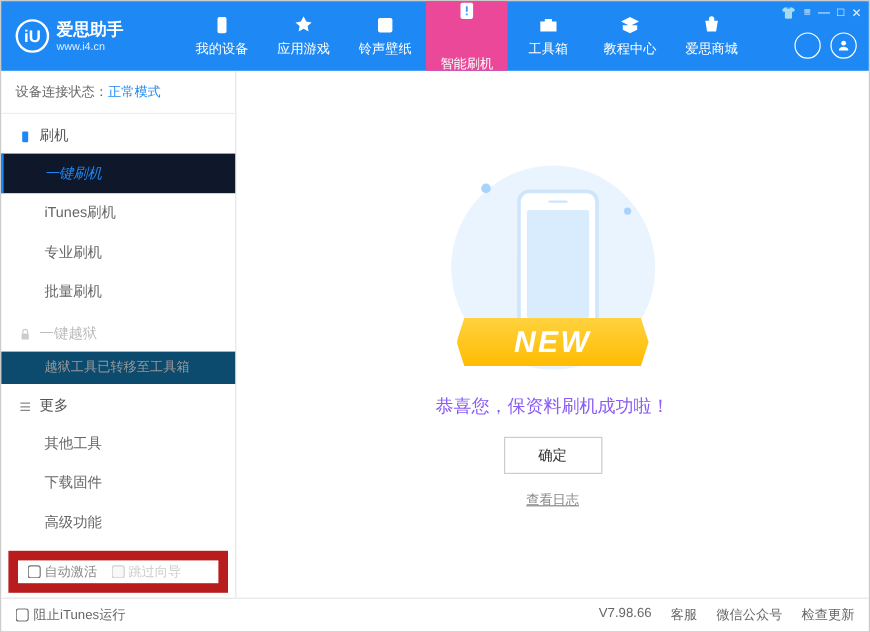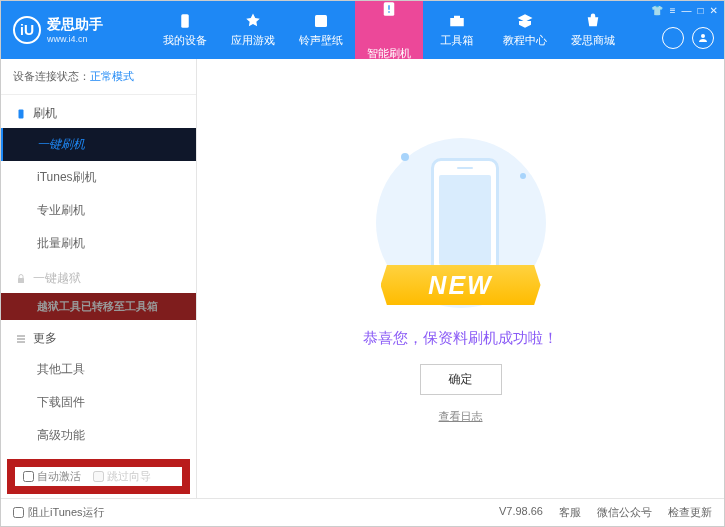--- a/index.html
+++ b/index.html
@@ -21,21 +21,21 @@
 .circle-btn { width: 22px; height: 22px; border: 1.5px solid #fff; border-radius: 50%; display: flex; align-items: center; justify-content: center; cursor: pointer; }
 .circle-btn svg { fill: #fff; width: 12px; height: 12px; }
 .body { flex: 1; display: flex; overflow: hidden; }
 .sidebar { width: 196px; border-right: 1px solid #e5e5e5; display: flex; flex-direction: column; font-size: 12px; }
 .status-bar { padding: 10px 12px; color: #666; font-size: 11px; border-bottom: 1px solid #eee; }
 .status-val { color: #1e88f5; }
 .side-group { padding: 10px 14px 6px; color: #555; display: flex; align-items: center; gap: 6px; }
 .side-group.locked { color: #bbb; }
 .side-item { padding: 8px 14px 8px 36px; color: #666; cursor: pointer; }
 .side-item.active { background: #0f172a; color: #1e88f5; border-left: 2px solid #1e88f5; padding-left: 34px; font-style: italic; }
-.side-item.gray { background: #7f1d1d; color: #999; font-size: 11px; line-height: 1.4; padding: 6px 14px 6px 36px; font-weight: bold; }
+.side-item.gray { background: #0c4a6e; color: #999; font-size: 11px; line-height: 1.4; padding: 6px 14px 6px 36px; }
 .spacer { flex: 1; }
 .checkbox-row { border: 8px solid #b91c1c; margin: 4px 6px; padding: 2px 8px; display: flex; gap: 12px; font-size: 11px; color: #888; }
 .checkbox-row label { display: flex; align-items: center; gap: 3px; cursor: pointer; }
 .checkbox-row label.disabled { color: #ccc; }
 .main { flex: 1; display: flex; flex-direction: column; align-items: center; justify-content: center; padding: 20px; position: relative; }
 .illustration { width: 180px; height: 180px; position: relative; margin-bottom: 16px; }
 .ill-bg { position: absolute; width: 170px; height: 170px; border-radius: 50%; background: #eaf4fe; left: 5px; top: 5px; }
 .phone { position: absolute; left: 60px; top: 25px; width: 68px; height: 130px; background: #fff; border: 3px solid #cde6fc; border-radius: 10px; }
 .phone::before { content: ""; position: absolute; top: 6px; left: 50%; transform: translateX(-50%); width: 16px; height: 2px; background: #cde6fc; border-radius: 2px; }
 .phone::after { content: ""; position: absolute; bottom: 5px; left: 50%; transform: translateX(-50%); width: 10px; height: 10px; border: 2px solid #cde6fc; border-radius: 50%; }

